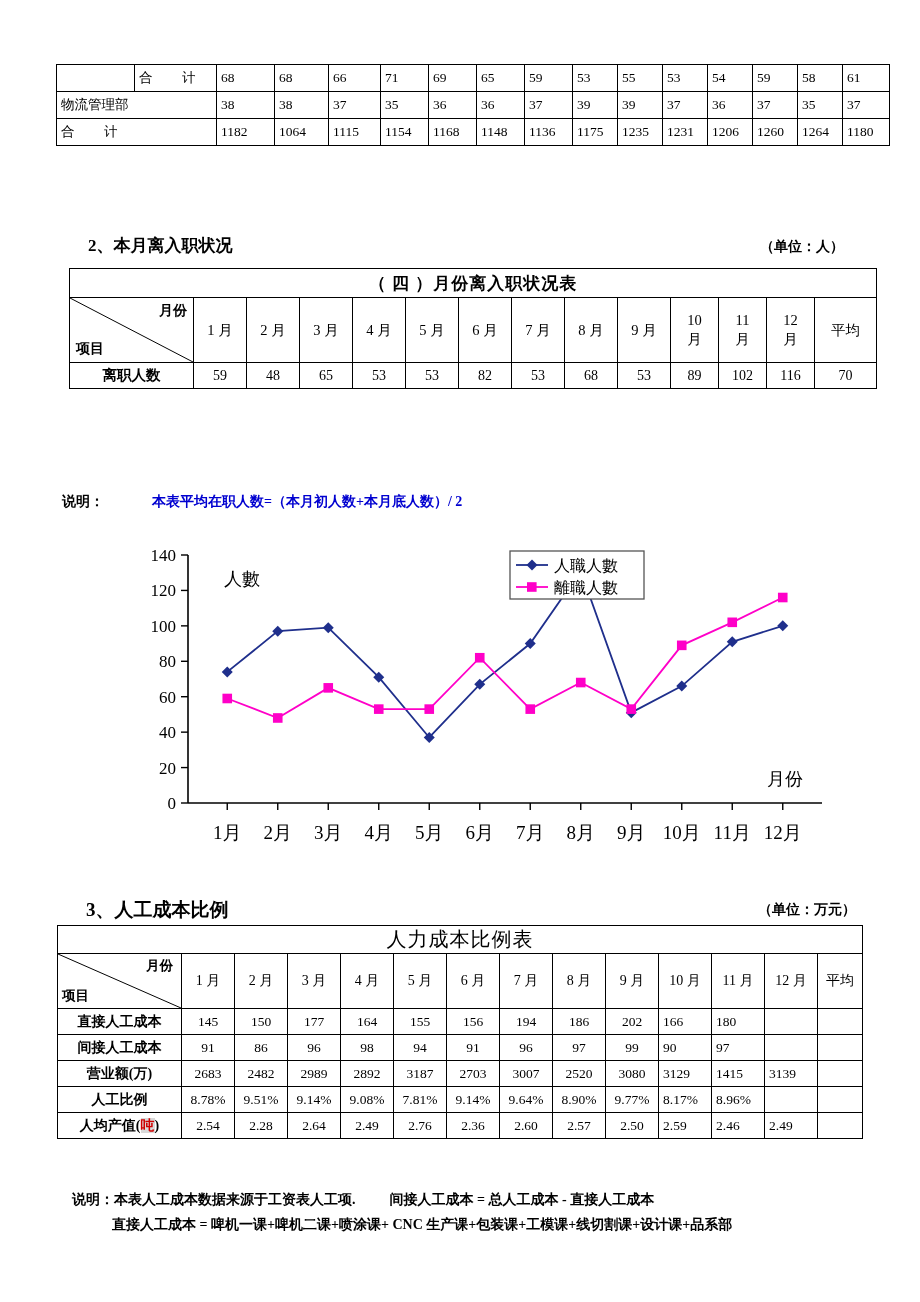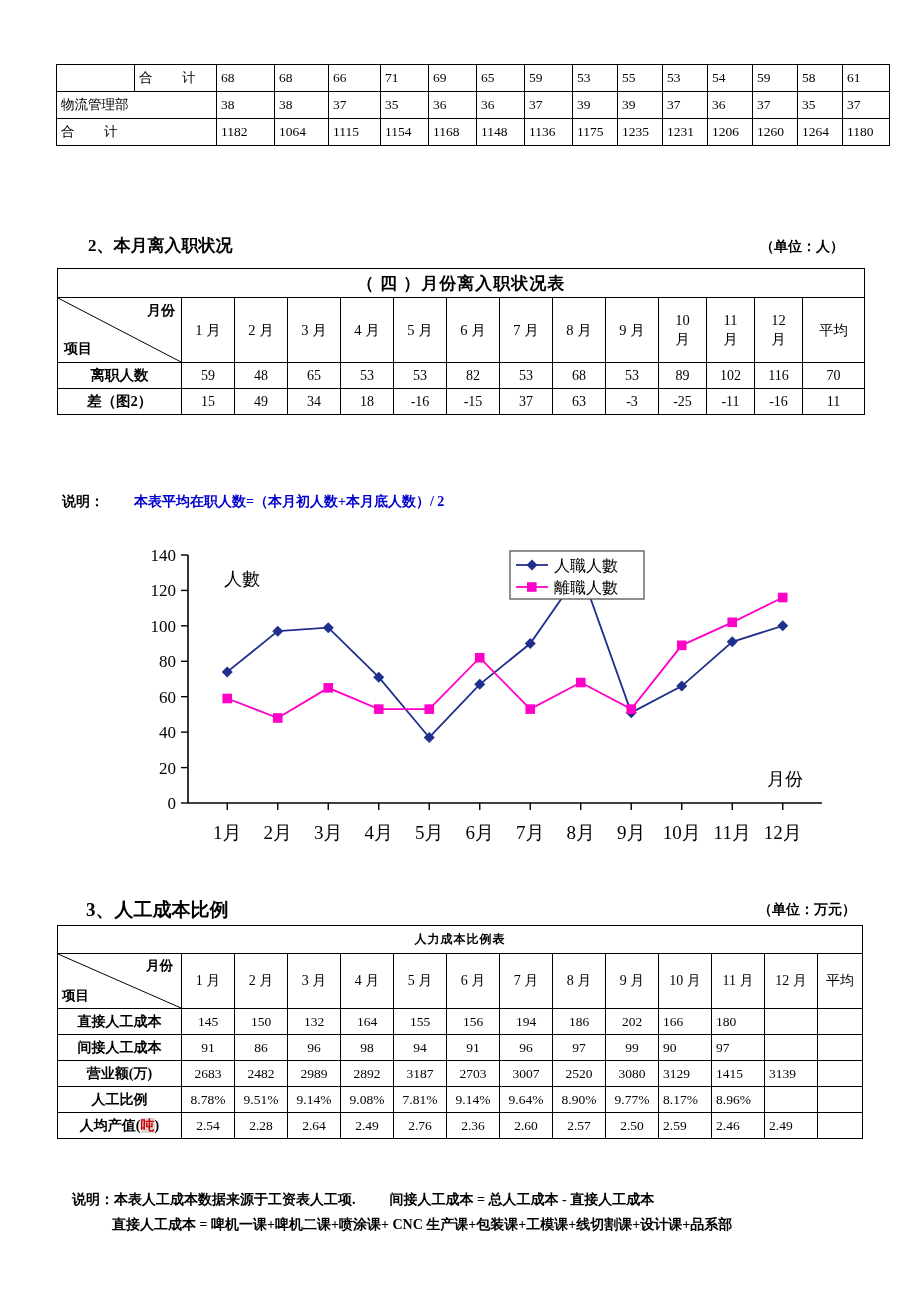--- a/index.html
+++ b/index.html
@@ -36,56 +36,56 @@
   .h2{
     position:absolute;left:88px;top:234px;
     font-size:17px;font-weight:bold;white-space:nowrap;
   }
   .unit2{
     position:absolute;left:760px;top:238px;
     font-size:14px;font-weight:bold;white-space:nowrap;
   }
 
   
-  .t2{position:absolute;left:57px;top:268px;width:806px;}
+  .t2{position:absolute;left:69px;top:268px;width:806px;}
   .t2 td{font-size:14px;text-align:center;vertical-align:middle;}
   .t2 .title{height:28px;font-size:17px;font-weight:bold;letter-spacing:1px;}
   .t2 .hd{height:64px;font-size:14.5px;line-height:19px;}
   .t2 .row{height:25px;}
   .t2 .rlbl{font-size:14.5px;font-weight:bold;}
   .t2 .corner{position:relative;height:64px;}
   .t2 .corner .m{position:absolute;right:6px;top:4px;font-size:14px;font-weight:bold;}
   .t2 .corner .p{position:absolute;left:6px;bottom:4px;font-size:14px;font-weight:bold;}
   .t2 .corner svg{position:absolute;left:0;top:0;width:100%;height:100%;}
 
   .note2{
     position:absolute;left:62px;top:493px;
     font-size:14px;font-weight:bold;white-space:nowrap;
   }
   .note2 .k{color:#000;}
-  .note2 .b{color:#0000d0;margin-left:30px;}
+  .note2 .b{color:#0000d0;margin-left:48px;}
 
   
   .chart{position:absolute;left:110px;top:535px;width:740px;height:330px;}
   .chart svg{display:block;}
 
   
   .h3{
     position:absolute;left:86px;top:897px;
     font-size:19px;font-weight:bold;white-space:nowrap;
   }
   .unit3{
     position:absolute;left:758px;top:901px;
     font-size:14px;font-weight:bold;white-space:nowrap;
   }
 
   
   .t3{position:absolute;left:57px;top:925px;width:806px;}
   .t3 td{font-size:13.5px;text-align:center;vertical-align:middle;}
-  .t3 .title{height:27px;font-size:12px;font-weight:bold;letter-spacing:1px;}
+  .t3 .title{height:27px;font-size:20px;font-weight:normal;letter-spacing:1px;}
   .t3 .hd{height:54px;font-size:14px;}
   .t3 .row{height:25px;}
   .t3 .rlbl{font-size:14px;font-weight:bold;}
   .t3 .lft{text-align:left;padding-left:4px;}
   .t3 .corner{position:relative;height:54px;}
   .t3 .corner .m{position:absolute;right:8px;top:3px;font-size:13.5px;font-weight:bold;}
   .t3 .corner .p{position:absolute;left:4px;bottom:3px;font-size:13.5px;font-weight:bold;}
   .t3 .corner svg{position:absolute;left:0;top:0;width:100%;height:100%;}
   .hi{color:#d00000;background:#d9d9d9;}
 
@@ -237,36 +237,20 @@
           <td class="row">53</td>
           <td class="row">53</td>
           <td class="row">82</td>
           <td class="row">53</td>
           <td class="row">68</td>
           <td class="row">53</td>
           <td class="row">89</td>
           <td class="row">102</td>
           <td class="row">116</td>
           <td class="row">70</td>
-        </tr>
-        <tr>
-          <td class="row rlbl">差（图2）</td>
-          <td class="row">15</td>
-          <td class="row">49</td>
-          <td class="row">34</td>
-          <td class="row">18</td>
-          <td class="row">-16</td>
-          <td class="row">-15</td>
-          <td class="row">37</td>
-          <td class="row">63</td>
-          <td class="row">-3</td>
-          <td class="row">-25</td>
-          <td class="row">-11</td>
-          <td class="row">-16</td>
-          <td class="row">11</td>
         </tr>
       </tbody>
   </table>
 
   <div class="note2">
     <span class="k">说明：</span><span class="b">本表平均在职人数=（本月初人数+本月底人数）/ 2</span>
   </div>
 
   <div class="chart">
     <svg id="chart-svg" width="740" height="330" viewBox="0 0 740 330">
@@ -401,21 +385,21 @@
           <td class="hd">11 月</td>
           <td class="hd">12 月</td>
           <td class="hd">平均</td>
         </tr>
     </tbody>
     <tbody id="t3-body">
         <tr>
           <td class="row rlbl">直接人工成本</td>
           <td class="row">145</td>
           <td class="row">150</td>
-          <td class="row">132</td>
+          <td class="row">177</td>
           <td class="row">164</td>
           <td class="row">155</td>
           <td class="row">156</td>
           <td class="row">194</td>
           <td class="row">186</td>
           <td class="row">202</td>
           <td class="row lft">166</td>
           <td class="row lft">180</td>
           <td class="row"></td>
           <td class="row"></td>

